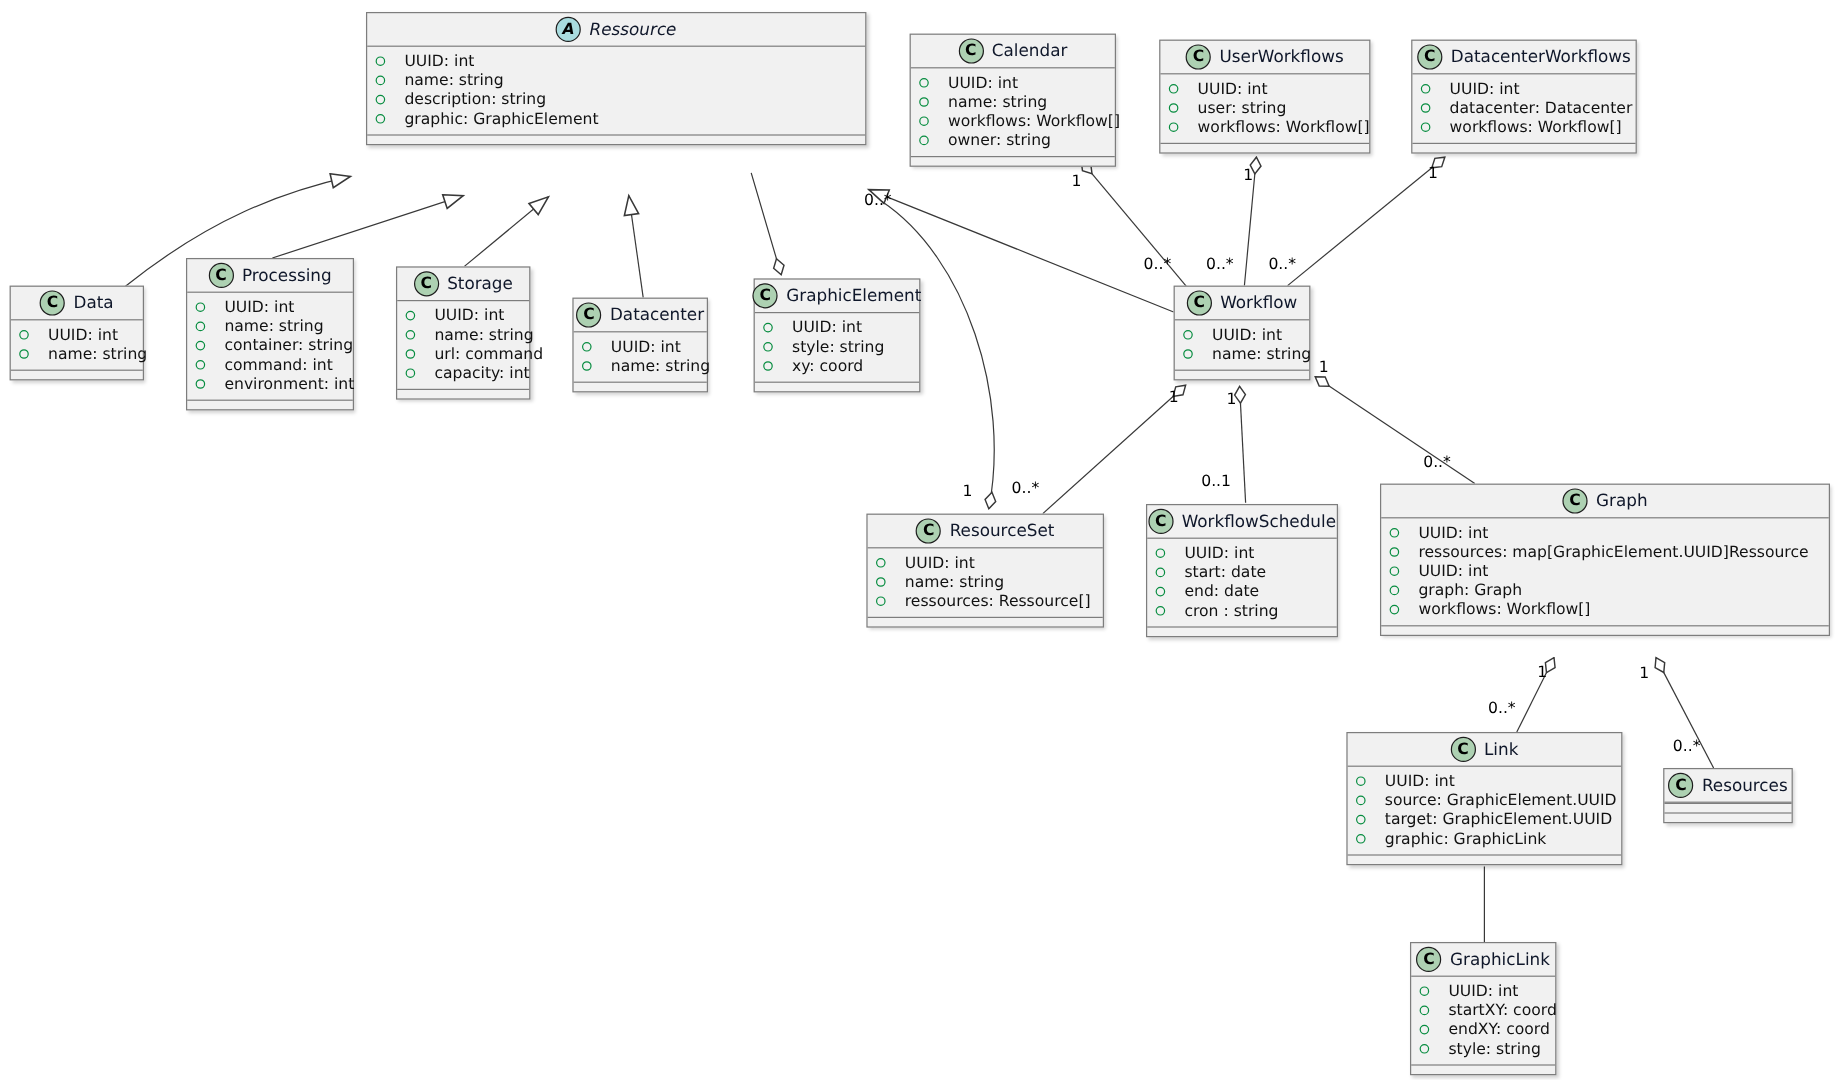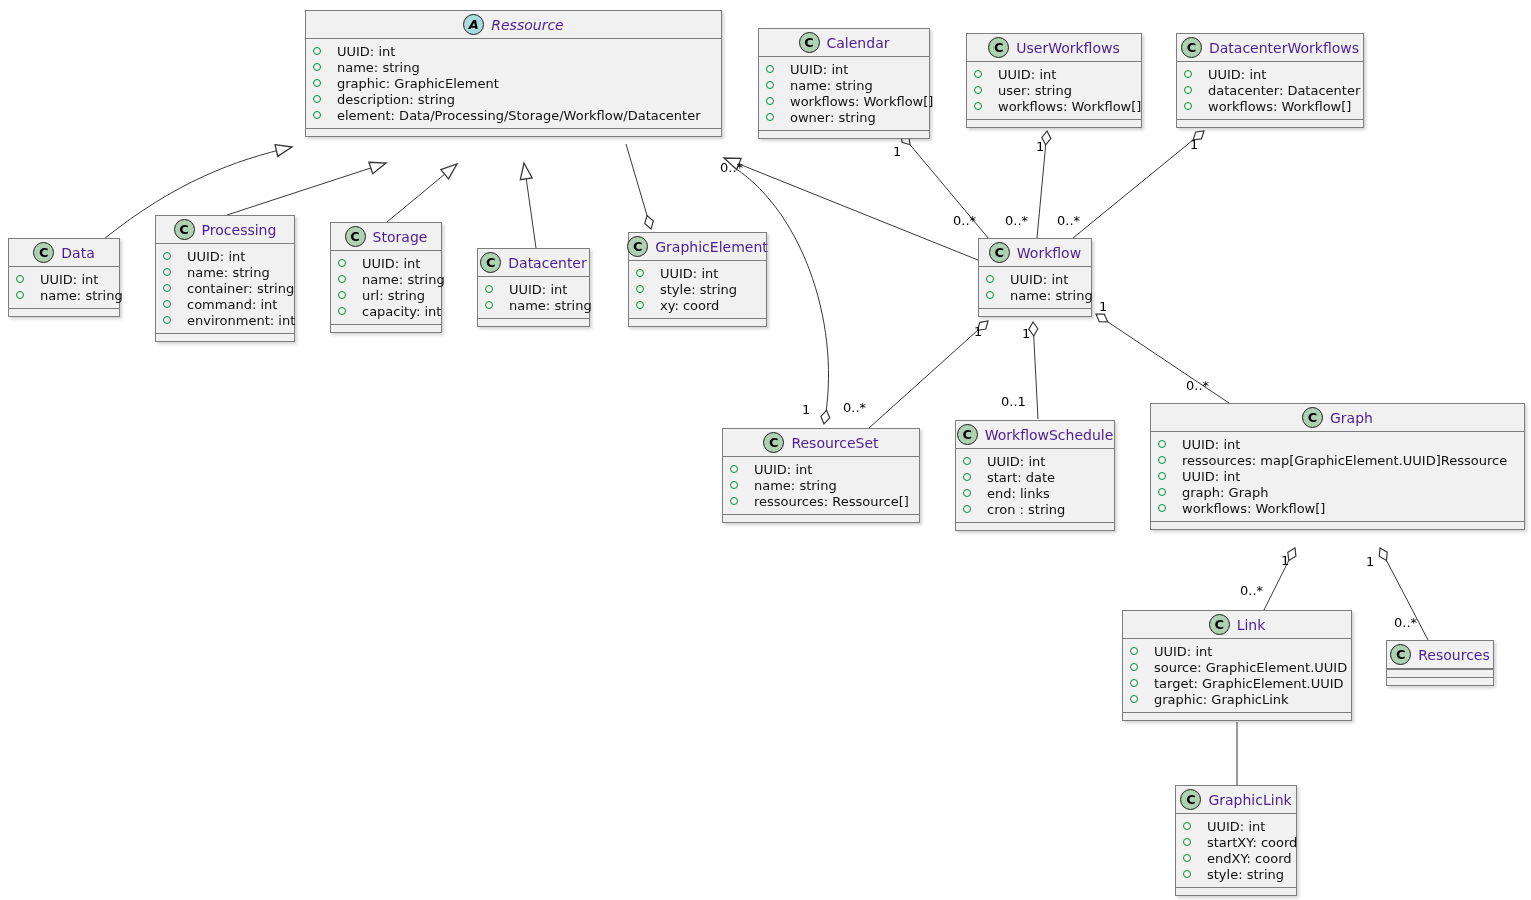--- a/index.html
+++ b/index.html
@@ -16,21 +16,21 @@
   .hdr{
     display:flex;align-items:center;justify-content:center;gap:7px;
     padding:3px 6px;border-bottom:1px solid #7d7d7d;
   }
   .circ{
     width:21px;height:21px;border-radius:50%;background:#ADD1B2;
     border:1px solid #1d1d1d;display:flex;align-items:center;justify-content:center;
     font-weight:bold;font-size:13px;color:#000;flex:0 0 auto;box-sizing:border-box;
   }
   .abstract .circ{background:#A9DCDF;font-style:italic;}
-  .cname{font-size:14px;color:#4c1d95;white-space:nowrap;}
+  .cname{font-size:14px;color:#0f172a;white-space:nowrap;}
   .abstract .cname{font-style:italic;}
   .attrs{padding:4px 7px 5px;}
   .attr{display:flex;align-items:center;gap:16px;white-space:nowrap;height:16px;}
   .dot{
     width:8px;height:8px;border-radius:50%;border:1.4px solid #068c3f;
     background:transparent;flex:0 0 auto;box-sizing:border-box;
   }
   .attr-t{font-size:13px;color:#111;}
   .cmp{border-top:1px solid #7d7d7d;height:7px;}
   .mult{position:absolute;font-size:13px;color:#000;white-space:nowrap;}
@@ -78,30 +78,26 @@
           <div class="attr">
             <span class="dot"></span>
             <span class="attr-t">UUID: int</span>
           </div>
           <div class="attr">
             <span class="dot"></span>
             <span class="attr-t">name: string</span>
           </div>
           <div class="attr">
             <span class="dot"></span>
+            <span class="attr-t">description: string</span>
+          </div>
+          <div class="attr">
+            <span class="dot"></span>
             <span class="attr-t">graphic: GraphicElement</span>
           </div>
-          <div class="attr">
-            <span class="dot"></span>
-            <span class="attr-t">description: string</span>
-          </div>
-          <div class="attr">
-            <span class="dot"></span>
-            <span class="attr-t">element: Data/Processing/Storage/Workflow/Datacenter</span>
-          </div>
         </div>
         <div class="cmp"></div>
       </div>
       <div class="uml-class" style="left: 758px; top: 28px; width: 172px;">
         <div class="hdr">
           <span class="circ">C</span>
           <span class="cname">Calendar</span>
         </div>
         <div class="attrs">
           <div class="attr">
@@ -220,21 +216,21 @@
           <div class="attr">
             <span class="dot"></span>
             <span class="attr-t">UUID: int</span>
           </div>
           <div class="attr">
             <span class="dot"></span>
             <span class="attr-t">name: string</span>
           </div>
           <div class="attr">
             <span class="dot"></span>
-            <span class="attr-t">url: string</span>
+            <span class="attr-t">url: command</span>
           </div>
           <div class="attr">
             <span class="dot"></span>
             <span class="attr-t">capacity: int</span>
           </div>
         </div>
         <div class="cmp"></div>
       </div>
       <div class="uml-class" style="left: 477px; top: 248px; width: 113px;">
         <div class="hdr">
@@ -321,21 +317,21 @@
           <div class="attr">
             <span class="dot"></span>
             <span class="attr-t">UUID: int</span>
           </div>
           <div class="attr">
             <span class="dot"></span>
             <span class="attr-t">start: date</span>
           </div>
           <div class="attr">
             <span class="dot"></span>
-            <span class="attr-t">end: links</span>
+            <span class="attr-t">end: date</span>
           </div>
           <div class="attr">
             <span class="dot"></span>
             <span class="attr-t">cron : string</span>
           </div>
         </div>
         <div class="cmp"></div>
       </div>
       <div class="uml-class" style="left: 1150px; top: 403px; width: 375px;">
         <div class="hdr">

